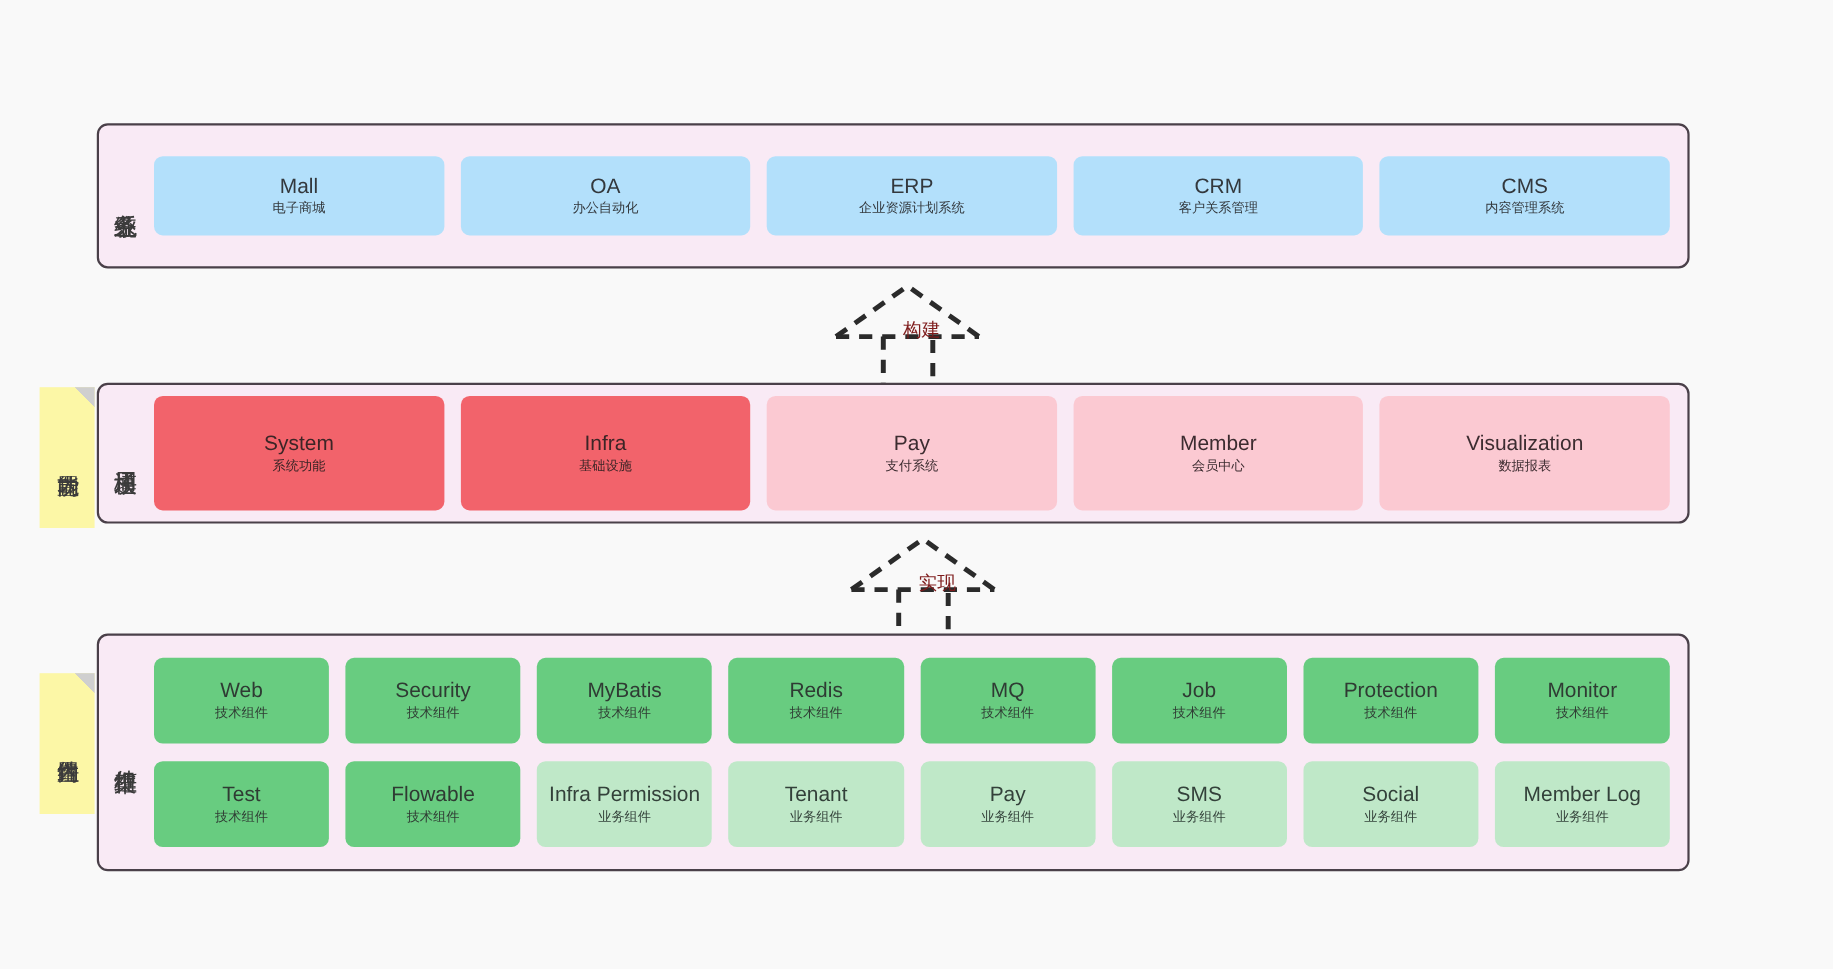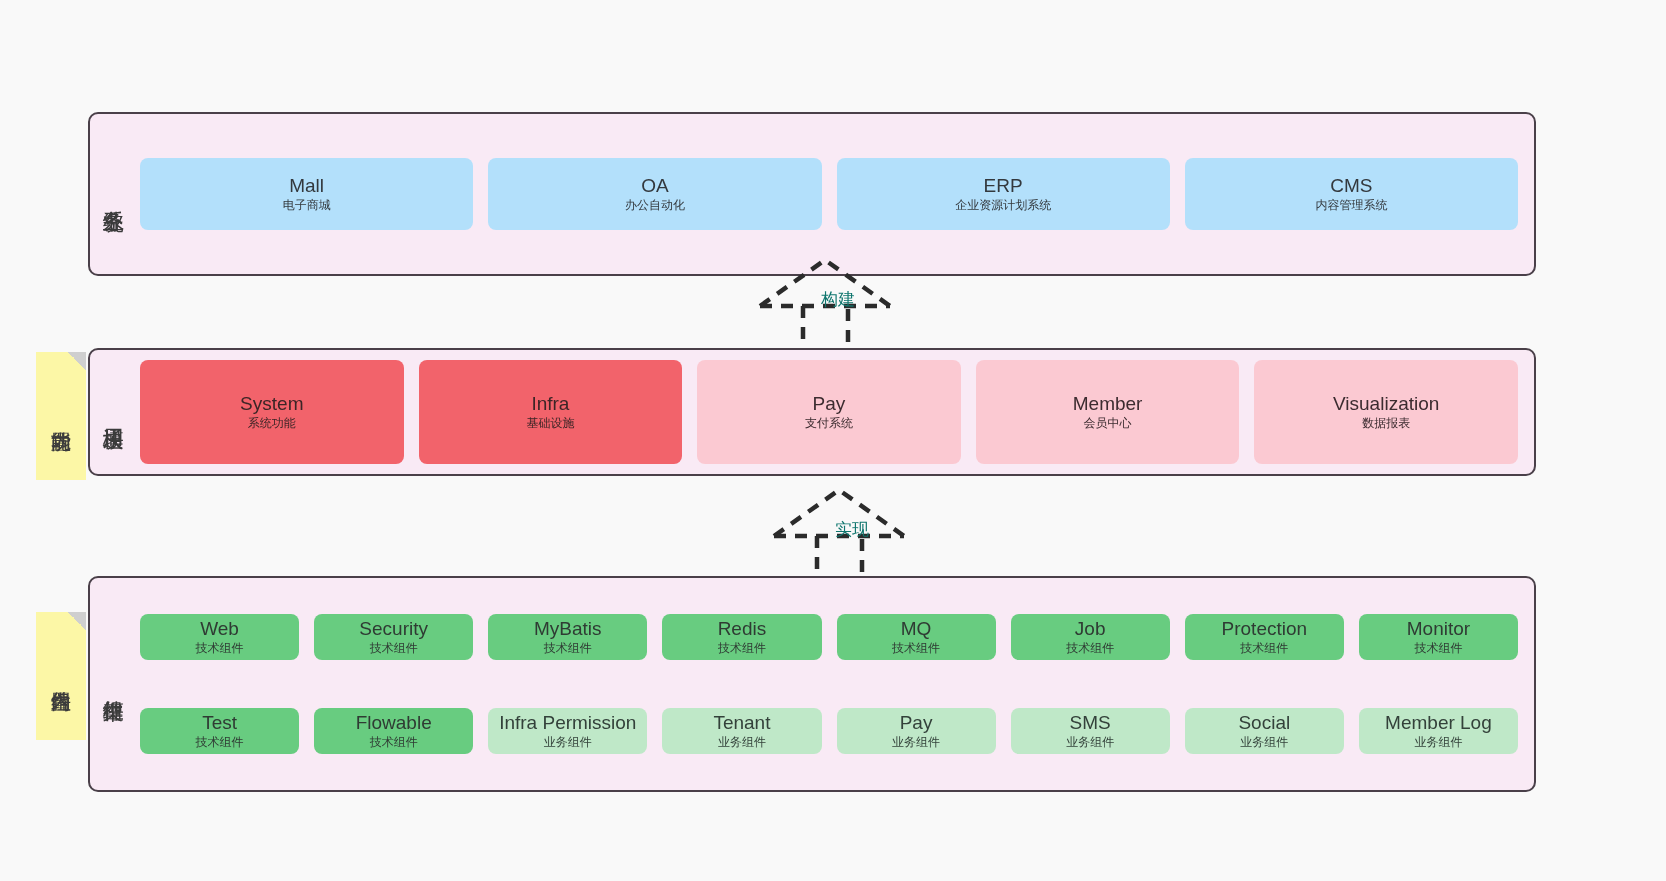--- a/index.html
+++ b/index.html
@@ -79,27 +79,27 @@
   .card .sub { font-size: 12px; }
 
   
   .c-blue        { background: #b3e0fb; color: #33383d; }
   .c-red         { background: #f2636b; color: #3c2526; }
   .c-pink        { background: #fbc9d2; color: #3c2c30; }
   .c-green       { background: #68cc80; color: #2f3b33; }
   .c-lightgreen  { background: #bfe8c8; color: #33413a; }
 
   
-  #layer-business { left: 88px;  top: 112px; width: 1448px; height: 164px; }
+  #layer-business { left: 88px;  top: 112px; width: 1448px; height: 132px; }
   #layer-common   { left: 88px;  top: 348px; width: 1448px; height: 128px; }
   #layer-frame    { left: 88px;  top: 576px; width: 1448px; height: 216px; }
 
   #layer-business .row { height: 72px; }
   #layer-common  .row  { height: 104px; }
-  #layer-frame .row    { height: 78px; align-items: center; }
+  #layer-frame .row    { height: 78px; }
 
   
   .note {
     position: absolute;
     background: #fcf7a6;
     font-size: 20px;
     line-height: 1.06;
     color: #3b3b3b;
     display: flex;
     align-items: center;
@@ -130,21 +130,21 @@
   #arrow-realize { left: 752px; top: 480px; }
 
   .arrow svg { display: block; width: 100%; height: 100%; }
 
   .arrow-label {
     position: absolute;
     left: 0; right: 0;
     top: 38px;
     text-align: center;
     font-size: 17px;
-    color: #0f766e;
+    color: #7f1d1d;
     background: transparent;
     user-select: none;
   }
 </style>
 </head>
 <body>
 
 <div class="canvas">
 
   <div class="layer" id="layer-business">
@@ -160,20 +160,24 @@
         <div class="card c-blue">
           <span class="ttl">OA</span>
           <span class="sub">办公自动化</span>
         </div>
 
         <div class="card c-blue">
           <span class="ttl">ERP</span>
           <span class="sub">企业资源计划系统</span>
         </div>
 
+        <div class="card c-blue">
+          <span class="ttl">CRM</span>
+          <span class="sub">客户关系管理</span>
+        </div>
 
         <div class="card c-blue">
           <span class="ttl">CMS</span>
           <span class="sub">内容管理系统</span>
         </div>
 
 
       </div>
     </div>
   </div>

